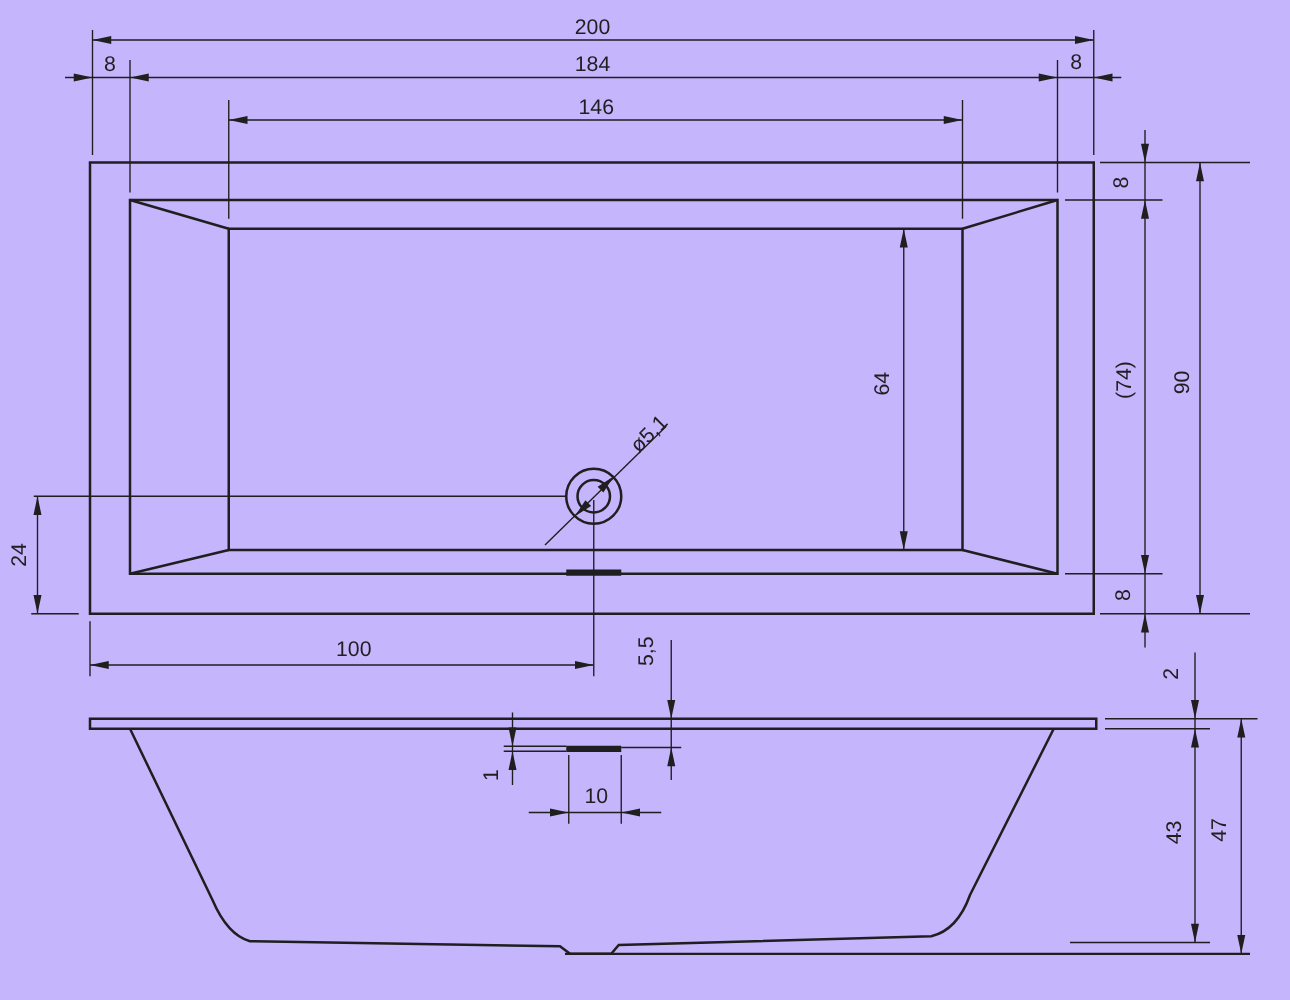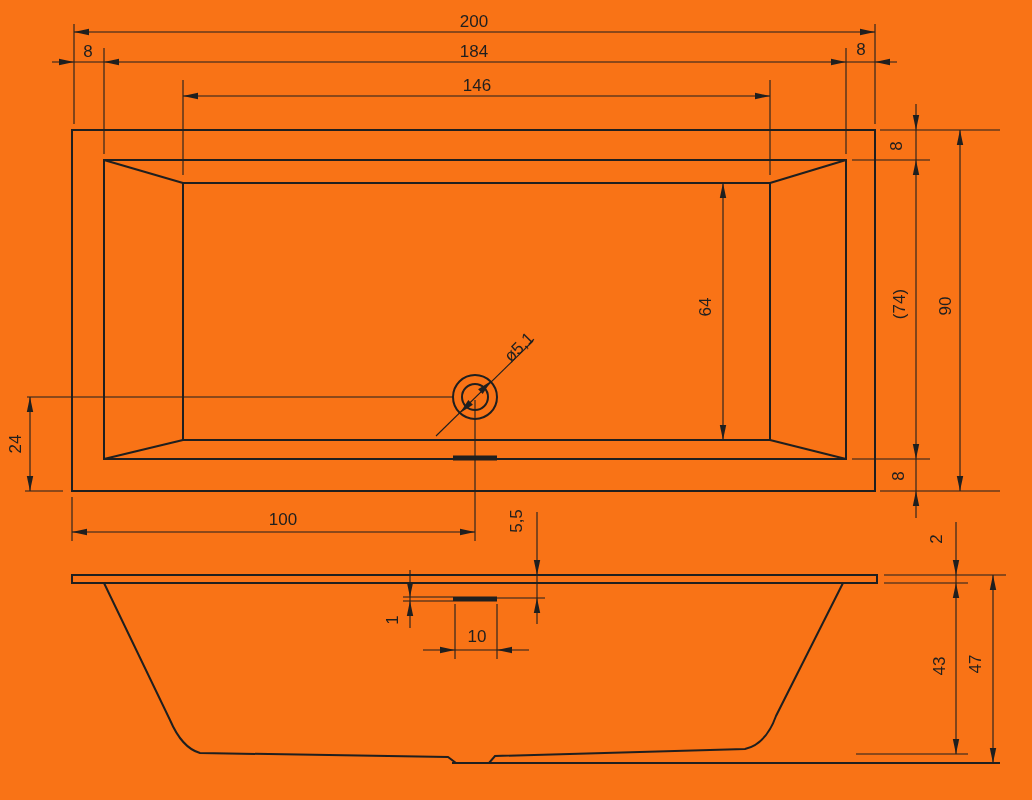--- a/index.html
+++ b/index.html
@@ -1,16 +1,16 @@
 <!DOCTYPE html>
 <html><head>
 <meta charset="utf-8">
 <style>
   html,body{margin:0;padding:0;background:#ffffff;}
-  .page{width:1032px;height:800px;background:#f97316;position:relative;overflow:hidden;}
+  .page{width:1032px;height:800px;background:#c4b5fd;position:relative;overflow:hidden;}
   svg{display:block;}
   text{font-family:"Liberation Sans", sans-serif;font-size:17px;fill:#1f1f1f;}
   .fig{stroke:#1f1f1f;stroke-width:2;fill:none;}
   .thin{stroke:#1f1f1f;stroke-width:1.1;fill:none;}
   .arrow{fill:#1f1f1f;stroke:none;}
   .thick{stroke:#1f1f1f;stroke-width:5;fill:none;}
   .ground{stroke:#1f1f1f;stroke-width:1.8;fill:none;}
 </style>
 </head>
 <body>

